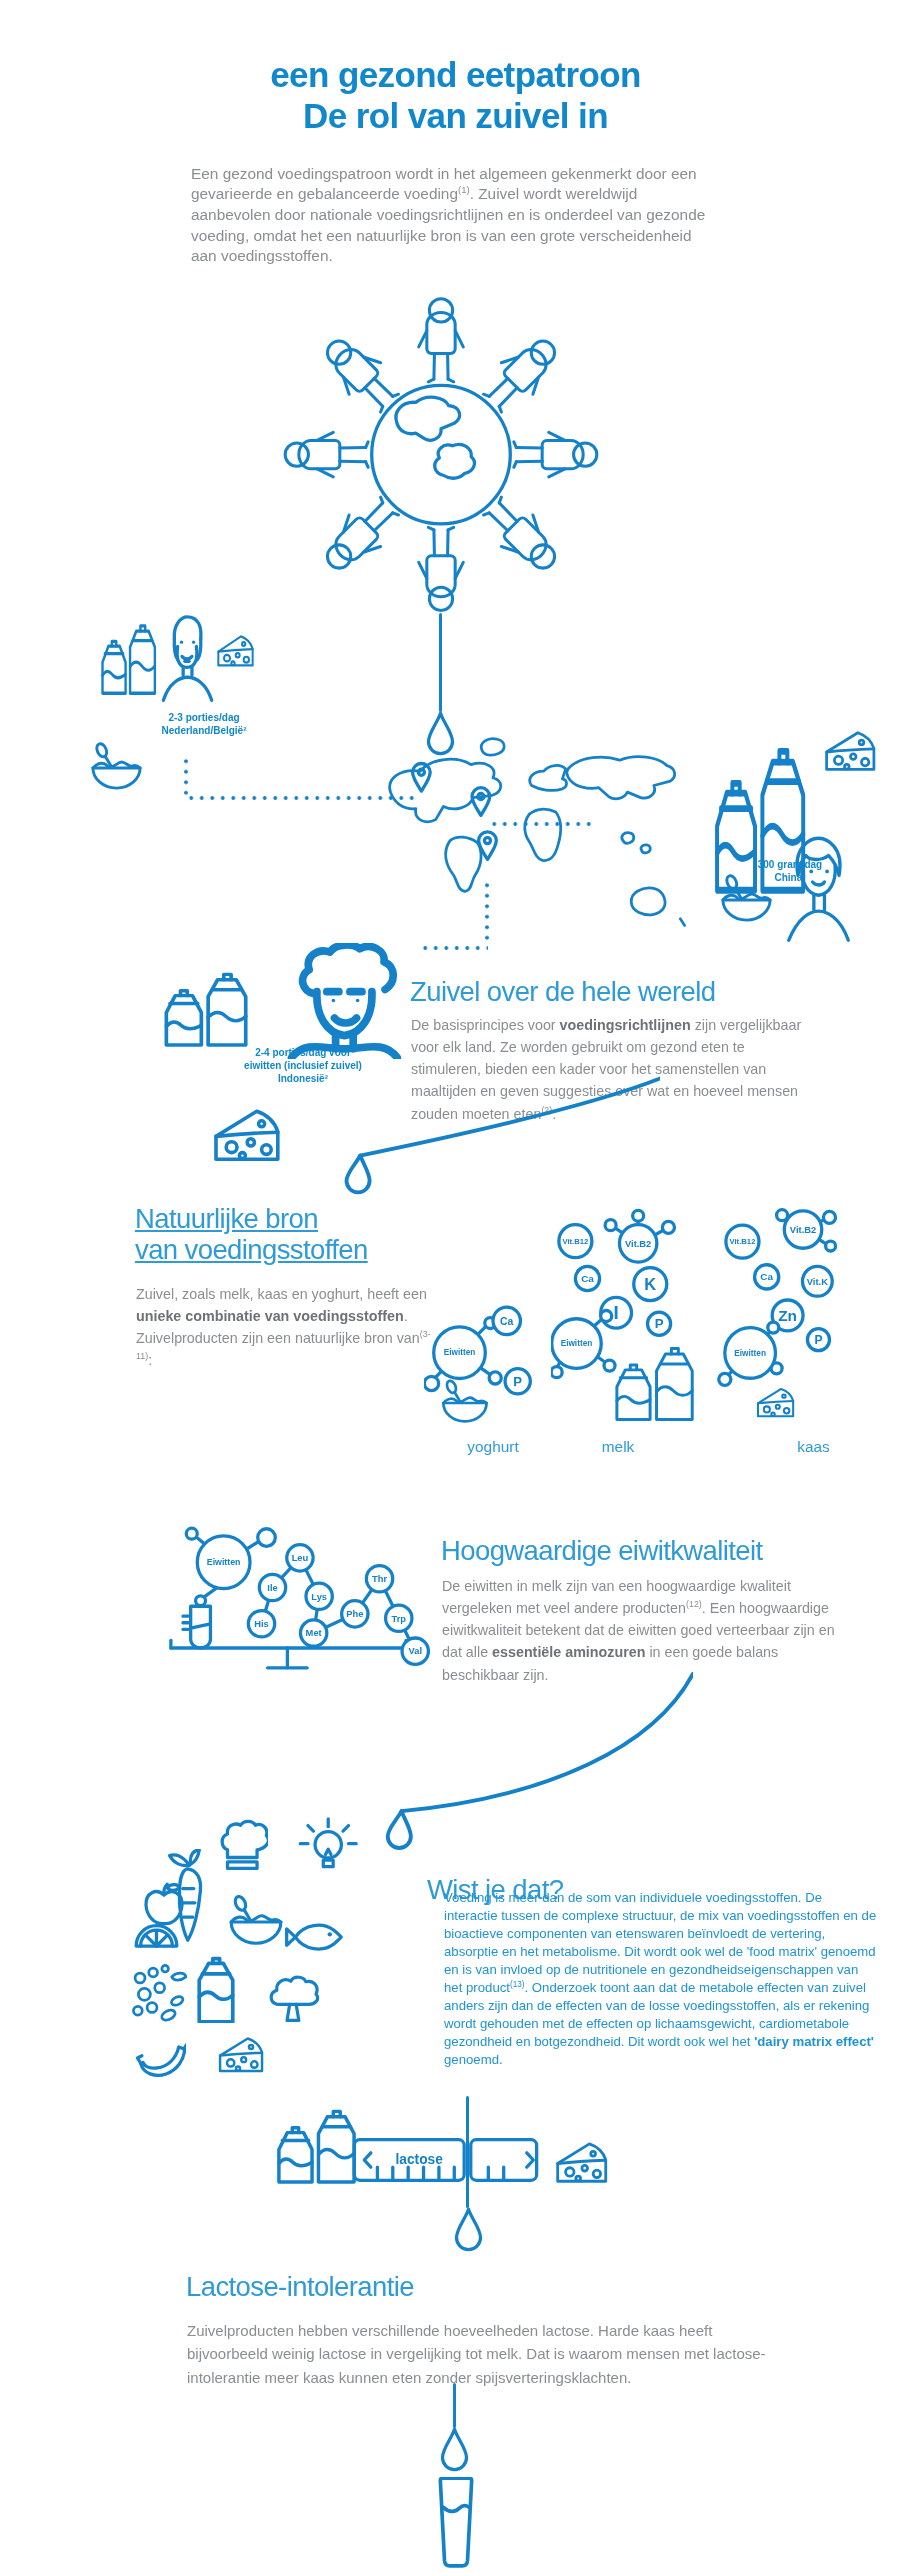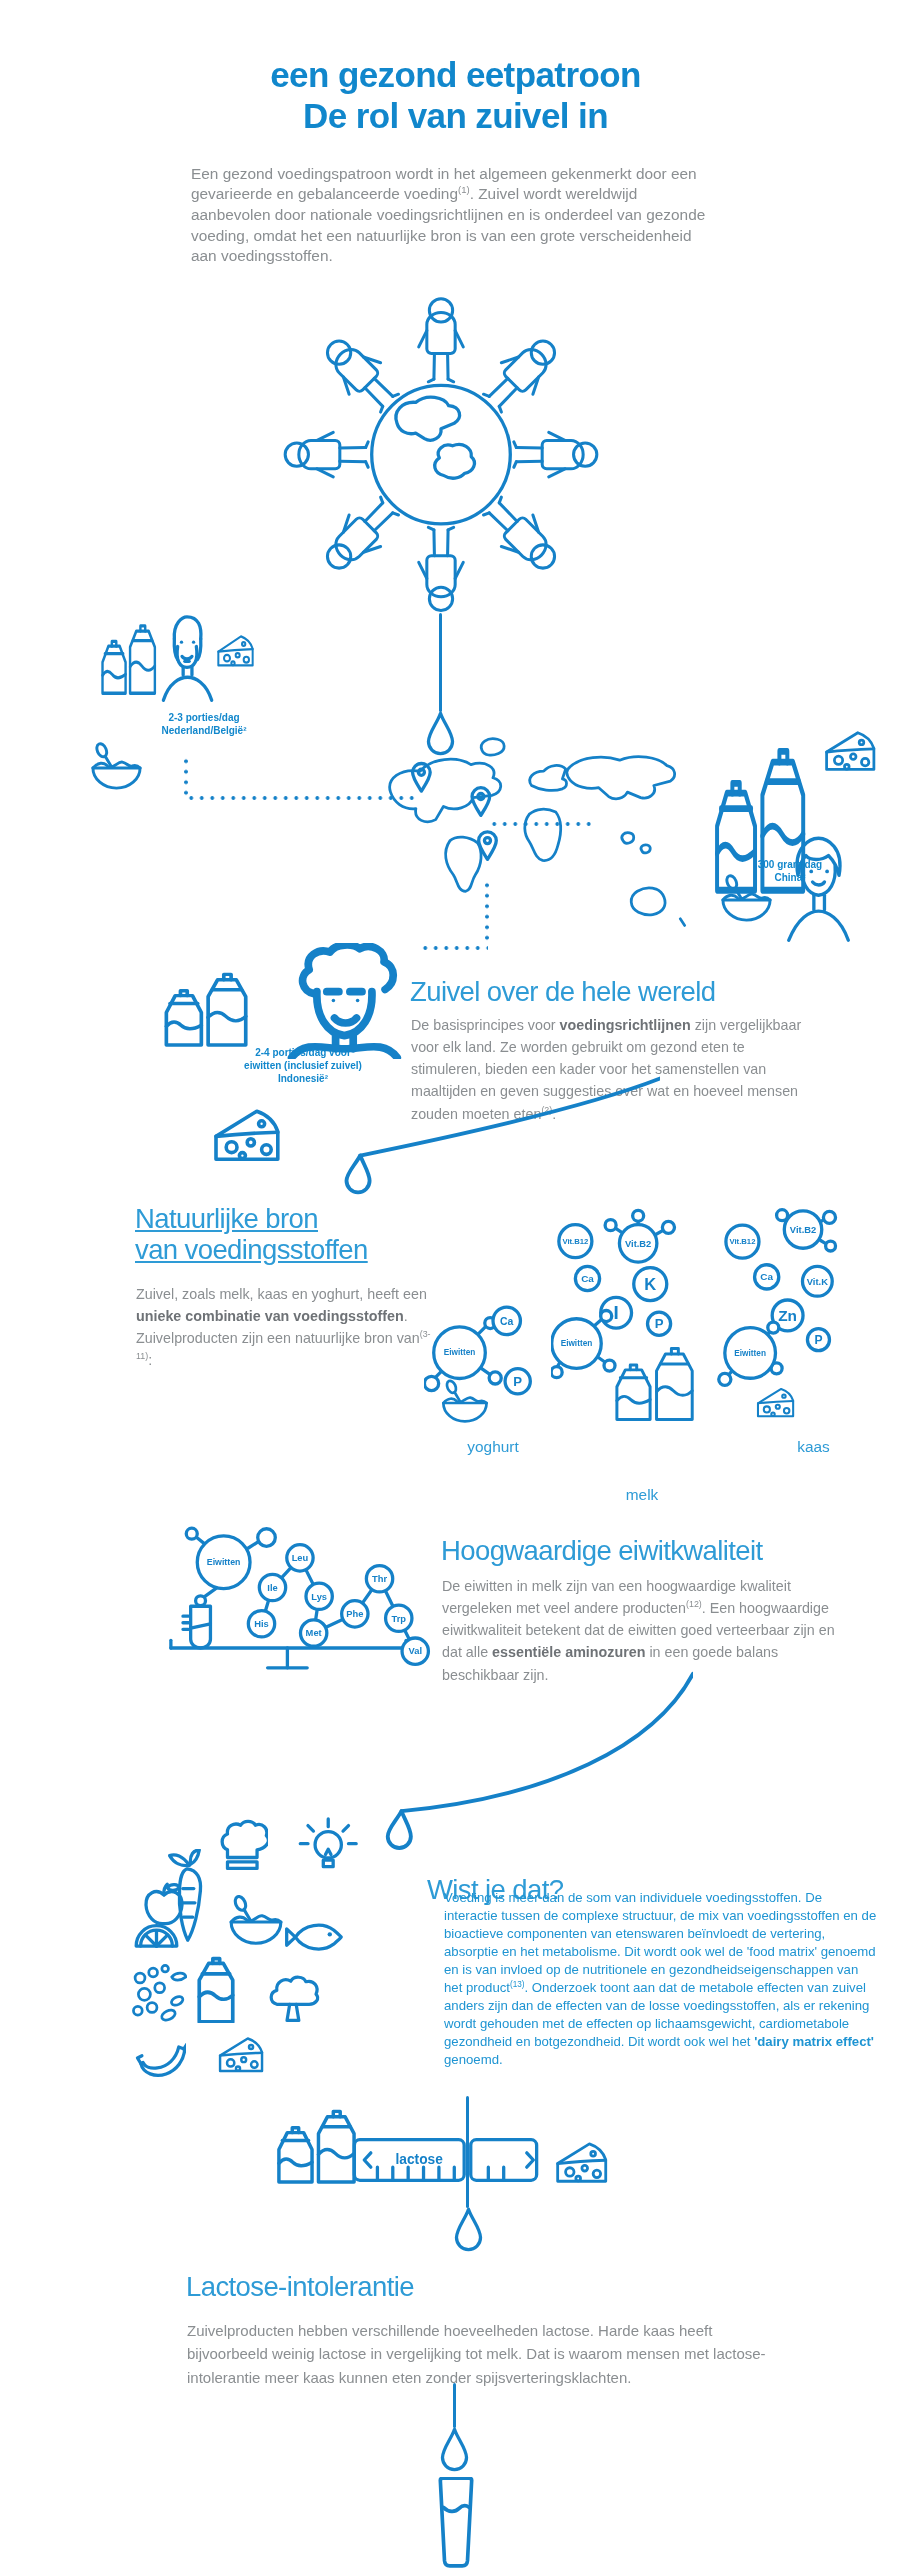--- a/index.html
+++ b/index.html
@@ -310,21 +310,21 @@
     <path d="M96,292 L103,297"></path>
       <circle cx="110" cy="300" r="10" style="fill:#fff"></circle>
     <path d="M28,306 L21,314"></path>
       <circle cx="16" cy="320" r="11" style="fill:#fff"></circle>
     <circle cx="62" cy="272" r="46" style="fill:#fff"></circle>
     <text x="62" y="277" font-size="15">Eiwitten</text>
     <use href="#sym-cheese" transform="translate(70,330) scale(0.62)"></use>
   </svg>
 
   <div class="a clabel" style="left:424px;top:1438px;width:138px;">yoghurt</div>
-  <div class="a clabel" style="left:551px;top:1438px;width:182px;margin-top:48px;">melk</div>
+  <div class="a clabel" style="left:527px;top:1438px;width:182px;">melk</div>
   <div class="a clabel" style="left:716px;top:1438px;width:195px;">kaas</div>
 
   <svg class="a ic sw6" style="left:162px;top:1526px;" width="253" height="155" viewBox="0 0 460 282">
     <path d="M78,33 L62,20"></path>
       <circle cx="54" cy="14" r="10" style="fill:#fff"></circle>
     <path d="M157,40 L176,28"></path>
       <circle cx="190" cy="21" r="16" style="fill:#fff"></circle>
     <path d="M100,112 L78,128"></path>
     <circle cx="112" cy="66" r="48" style="fill:#fff"></circle>
     <text x="112" y="71" font-size="16">Eiwitten</text>

